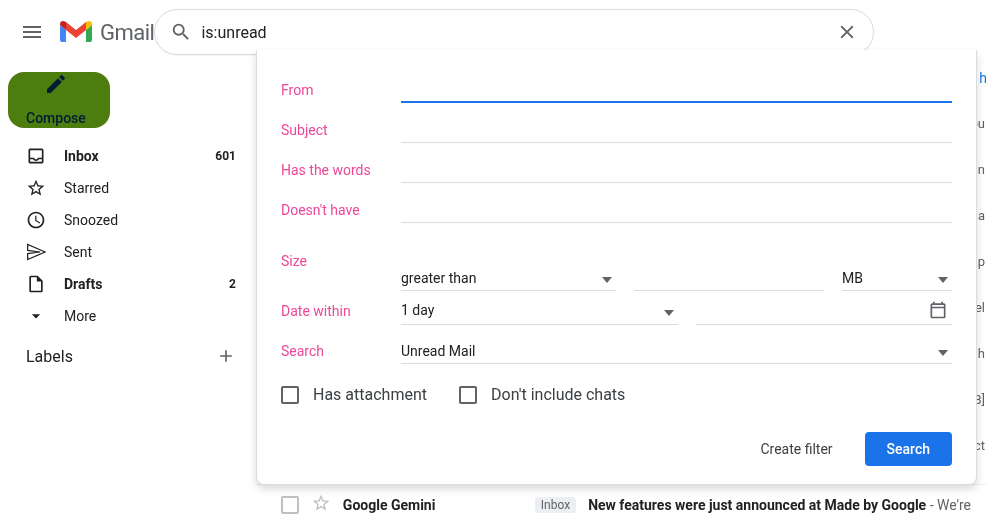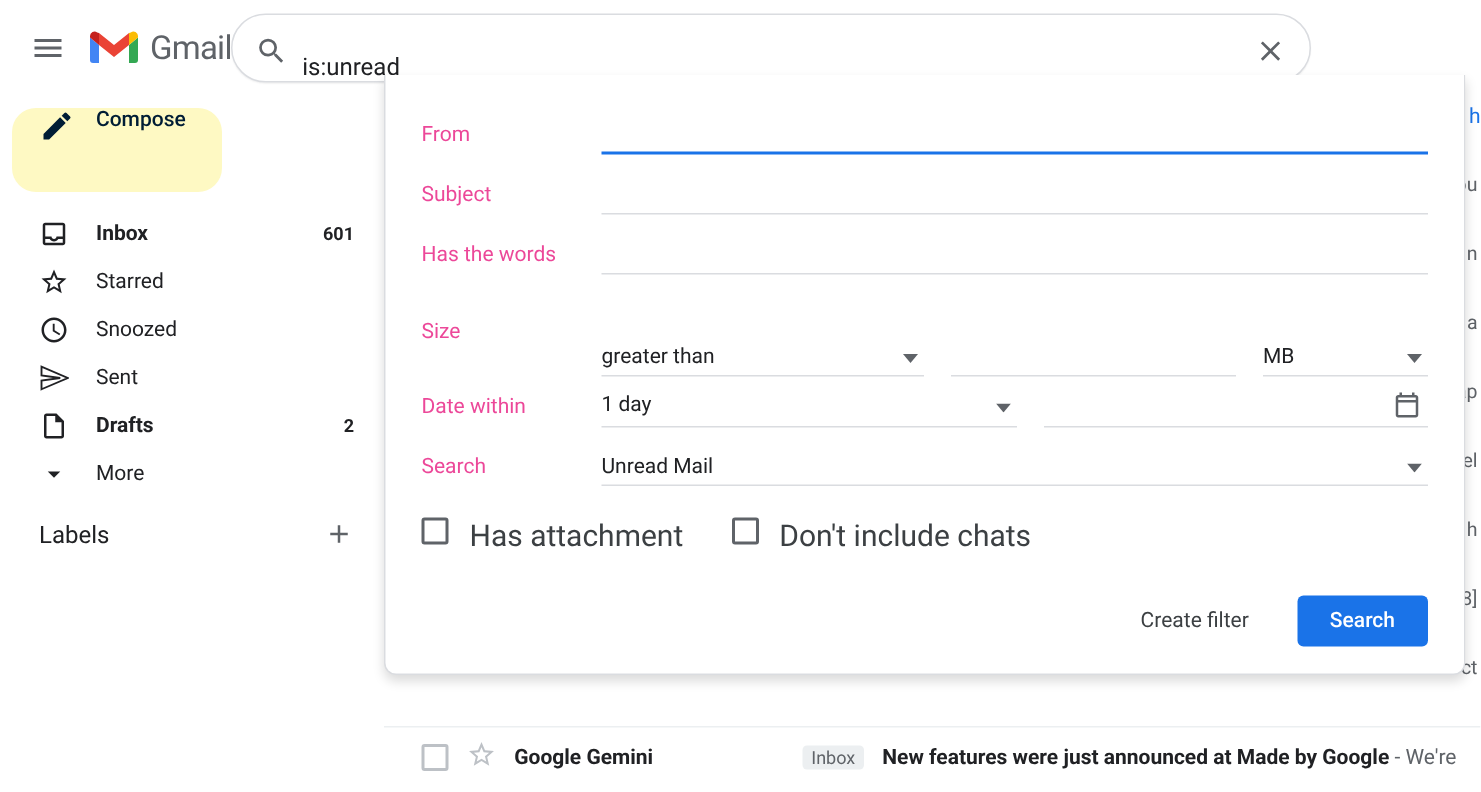--- a/index.html
+++ b/index.html
@@ -5,28 +5,28 @@
     * { box-sizing: border-box; margin: 0; padding: 0; font-family: 'Google Sans', Roboto, Arial, sans-serif; }
     body { width: 987px; height: 528px; overflow: hidden; background: #fff; color: #202124; position: relative; }
     
     
     .header { height: 64px; display: flex; align-items: center; padding: 0 8px; }
     .hamburger { width: 48px; height: 48px; display: flex; align-items: center; justify-content: center; border-radius: 50%; cursor: pointer; }
     .gmail-logo { display: flex; align-items: center; margin-left: 4px; }
     .gmail-logo-img { width: 32px; height: 24px; }
     .gmail-text { font-size: 22px; color: #5f6368; margin-left: 8px; letter-spacing: -0.5px; }
     
-    .search-bar { flex: 1; max-width: 720px; height: 46px; background: #fff; border: 1px solid #dadce0; border-radius: 24px; display: flex; align-items: flex-end; padding: 0 6px; box-shadow: 0 1px 1px rgba(0,0,0,.05); }
+    .search-bar { flex: 1; max-width: 720px; height: 46px; background: #fff; border: 1px solid #dadce0; border-radius: 24px; display: flex; align-items: center; padding: 0 6px; box-shadow: 0 1px 1px rgba(0,0,0,.05); }
     .search-icon-btn { width: 40px; height: 40px; display:flex; align-items:center; justify-content:center; }
     .search-input { flex: 1; border: none; outline: none; font-size: 16px; background: transparent; color: #202124; }
     .search-clear { width: 40px; height: 40px; display:flex; align-items:center; justify-content:center; cursor:pointer; }
     
     
     .sidebar { position: absolute; left: 0; top: 64px; width: 256px; padding: 8px 0; }
-    .compose-btn { margin: 0 0 12px 8px; height: 56px; padding: 0 24px 0 18px; background: #fef9c3; border: none; border-radius: 16px; display: inline-flex; align-items: flex-start; gap: 14px; font-size: 14px; font-weight: 500; color: #001d35; cursor: pointer; }
+    .compose-btn { margin: 0 0 12px 8px; height: 56px; padding: 0 24px 0 18px; background: #4d7c0f; border: none; border-radius: 16px; display: inline-flex; align-items: center; gap: 14px; font-size: 14px; font-weight: 500; color: #001d35; cursor: pointer; flex-direction: column; }
     
     .nav-list { list-style: none; padding: 0 8px 0 0; }
     .nav-item { height: 32px; display: flex; align-items: center; padding: 0 12px 0 26px; border-radius: 0 16px 16px 0; font-size: 14px; color: #202124; cursor: pointer; gap: 18px; }
     .nav-item .count { margin-left: auto; font-size: 12px; color: #5f6368; }
     .nav-item.bold .label, .nav-item.bold .count { font-weight: 700; color:#202124; }
     .nav-icon { width: 20px; display:flex; align-items:center; justify-content:center; }
     
     .labels-header { display: flex; align-items: center; justify-content: space-between; padding: 12px 18px 0 26px; font-size: 16px; font-weight: 400; color: #202124; }
     .add-label { width: 24px; height:24px; display:flex; align-items:center; justify-content:center; cursor:pointer; }
     
@@ -44,21 +44,21 @@
     .dropdown.unit { width: 110px; }
     .dropdown .arrow { position: absolute; right: 4px; top: 50%; transform: translateY(-50%); }
     .size-value { flex: 1; border: none; border-bottom: 1px solid #dadce0; outline: none; font-size: 14px; padding: 4px 0; }
     
     .date-row .form-field { display: flex; gap: 18px; }
     .date-picker { flex: 1; display:flex; justify-content:flex-end; border-bottom: 1px solid #dadce0; padding: 2px 4px 4px 0; cursor:pointer; }
     
     .search-scope-row .dropdown { flex: 1; }
     
     .checkbox-row { display: flex; gap: 32px; padding: 14px 0 10px; }
-    .checkbox-item { display: flex; align-items: flex-start; gap: 14px; font-size: 20px; color: #3c4043; cursor: pointer; }
+    .checkbox-item { display: flex; align-items: flex-end; gap: 14px; font-size: 16px; color: #3c4043; cursor: pointer; }
     .checkbox { width: 18px; height: 18px; border: 2px solid #5f6368; border-radius: 2px; }
     
     .panel-actions { display: flex; justify-content: flex-end; align-items: center; gap: 20px; padding-top: 18px; }
     .create-filter { font-size: 14px; color: #3c4043; background: none; border: none; cursor: pointer; padding: 8px 12px; }
     .search-btn { background: #1a73e8; color: #fff; border: none; border-radius: 4px; padding: 9px 22px; font-size: 14px; font-weight: 500; cursor: pointer; }
     
     
     .mail-row { position: absolute; left: 256px; right: 0; bottom: 4px; height: 40px; display: flex; align-items: center; padding: 0 16px; font-size: 14px; gap: 12px; border-top: 1px solid #eceff1; justify-content: flex-end; }
     .mail-checkbox { width: 18px; height: 18px; border: 2px solid #bdc1c6; border-radius: 2px; }
     .mail-star { width: 20px; color: #bdc1c6; }
@@ -195,20 +195,24 @@
     <div class="form-field"><input class="underline-input focused" style=""></div>
   </div>
   <div class="form-row">
     <div class="form-label">Subject</div>
     <div class="form-field"><input class="underline-input" style=""></div>
   </div>
   <div class="form-row">
     <div class="form-label">Has the words</div>
     <div class="form-field"><input class="underline-input" style=""></div>
   </div>
+  <div class="form-row">
+    <div class="form-label">Doesn't have</div>
+    <div class="form-field"><input class="underline-input" style=""></div>
+  </div>
   <div class="form-row size-row">
     <div class="form-label">Size</div>
     <div class="form-field">
       <div class="dropdown wide">
         <span>greater than</span>
         <span class="arrow"><svg width="10" height="6" viewBox="0 0 10 6">
               <path fill="#5f6368" d="M0 0l5 6 5-6z"></path>
             </svg></span>
       </div>
       <input class="size-value" style="">

